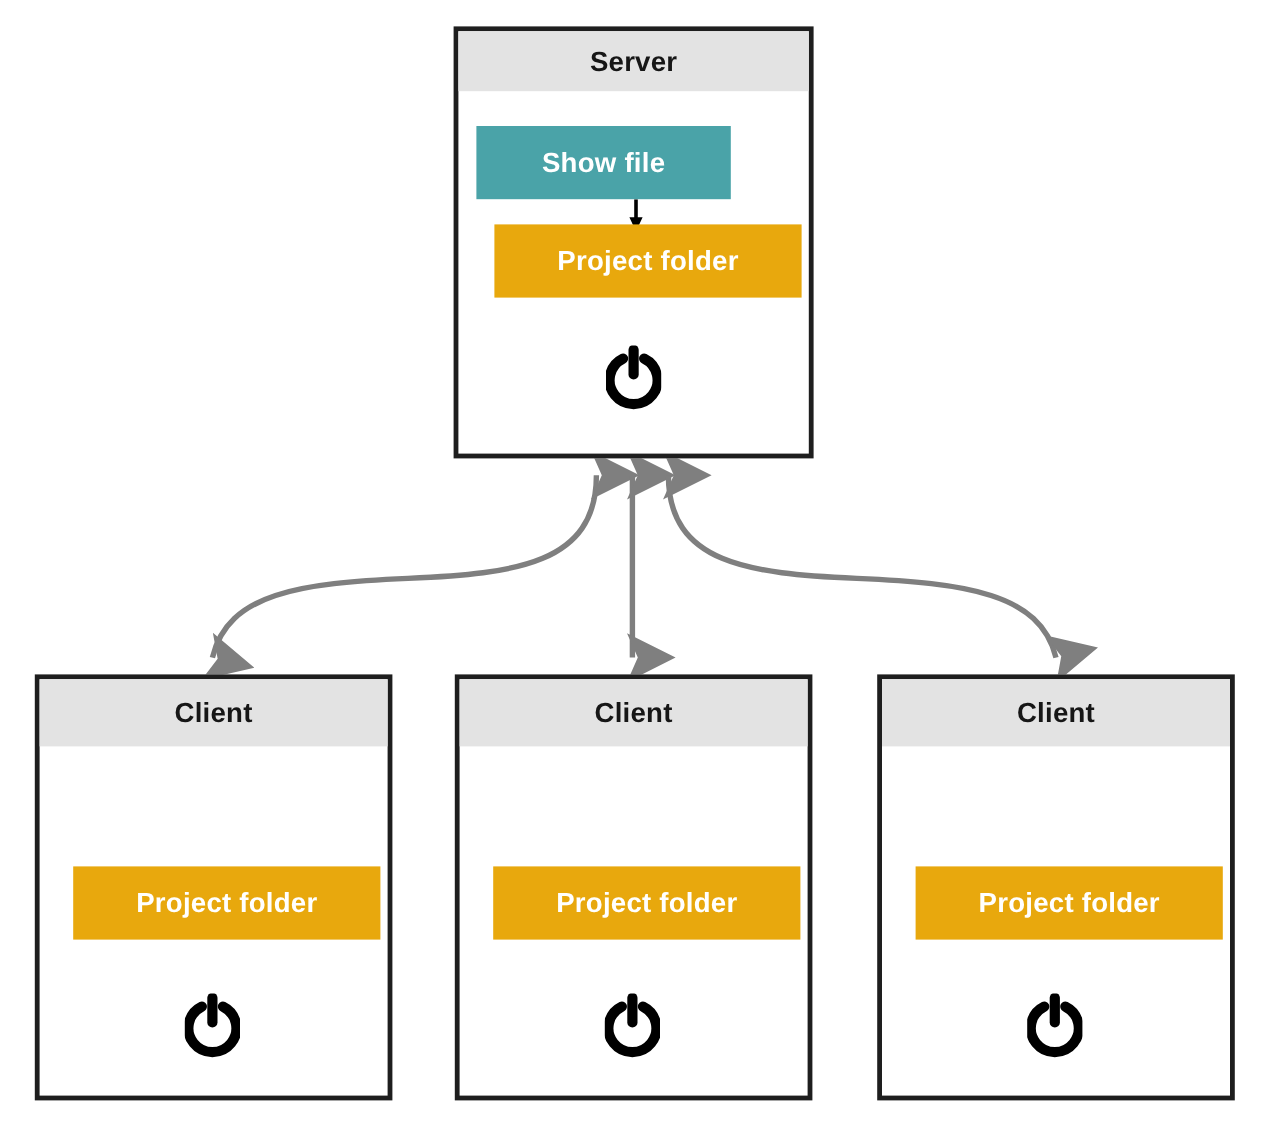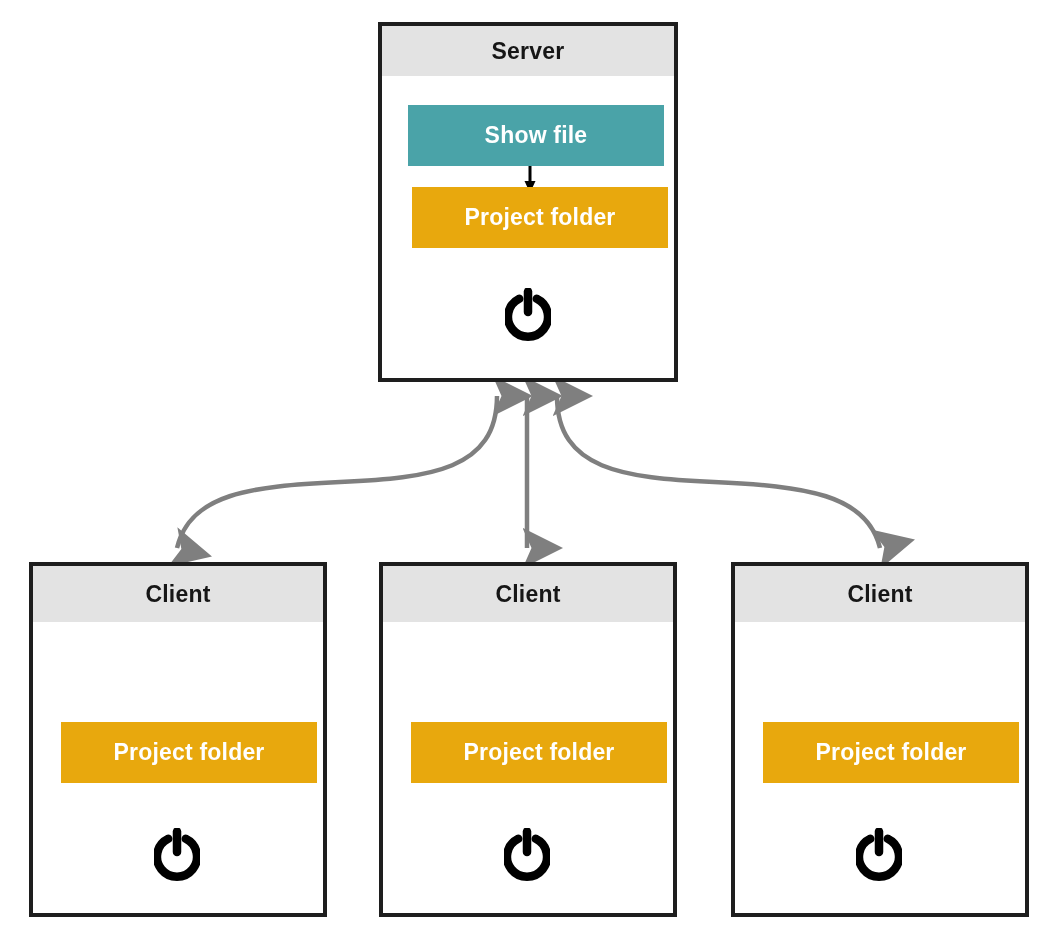--- a/index.html
+++ b/index.html
@@ -99,21 +99,21 @@
     <path d="M 527,396 L 527,548" fill="none" stroke="#7f7f7f" stroke-width="4.5" stroke-linecap="butt" marker-start="url(#arrowUp)" marker-end="url(#arrowDown)"></path>
 
     <path d="M 557,396 C 557,470 624,478 714,482 C 804,486 867,494 880,548" fill="none" stroke="#7f7f7f" stroke-width="4.5" stroke-linecap="butt" marker-start="url(#arrowUp)" marker-end="url(#arrowDown)"></path>
   </svg>
 
   <div class="node" style="left:378px; top:22px; width:300px; height:360px;">
     <div class="node-header" style="height:50px;">
       <span class="node-header-label">Server</span>
     </div>
 
-    <div class="bar bar-teal" style="left:26px; top:79px; width:256px; height:61px;">
+    <div class="bar bar-teal" style="left:15px; top:79px; width:212px; height:61px;">
       <span class="bar-label">Show file</span>
     </div>
 
     <svg class="inner-arrow" style="left:138px; top:140px; width:20px; height:27px;" viewBox="0 0 20 27" xmlns="http://www.w3.org/2000/svg">
       <line x1="10" y1="0" x2="10" y2="18" stroke="#000000" stroke-width="3"></line>
       <path d="M10,27 L4.5,15 L15.5,15 Z" fill="#000000"></path>
     </svg>
 
     <div class="bar bar-orange" style="left:18px; top:161px; width:256px; height:61px;">
       <span class="bar-label">Project folder</span>

